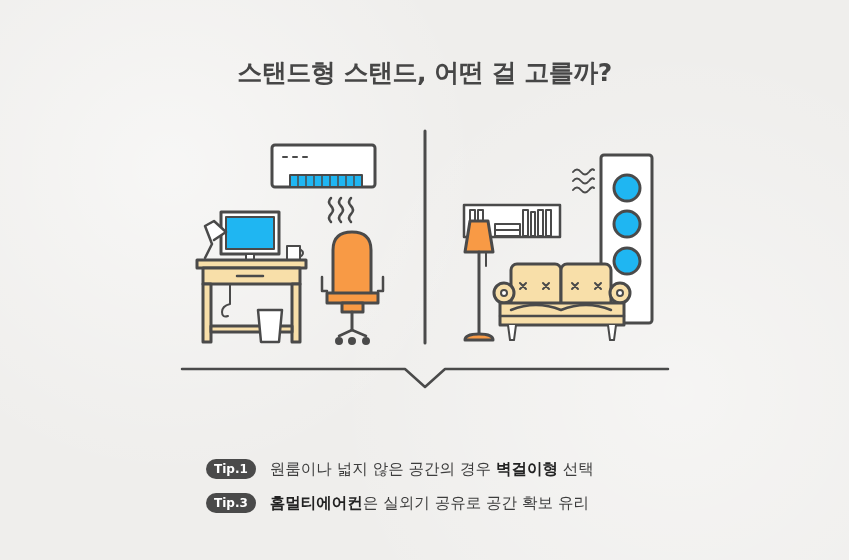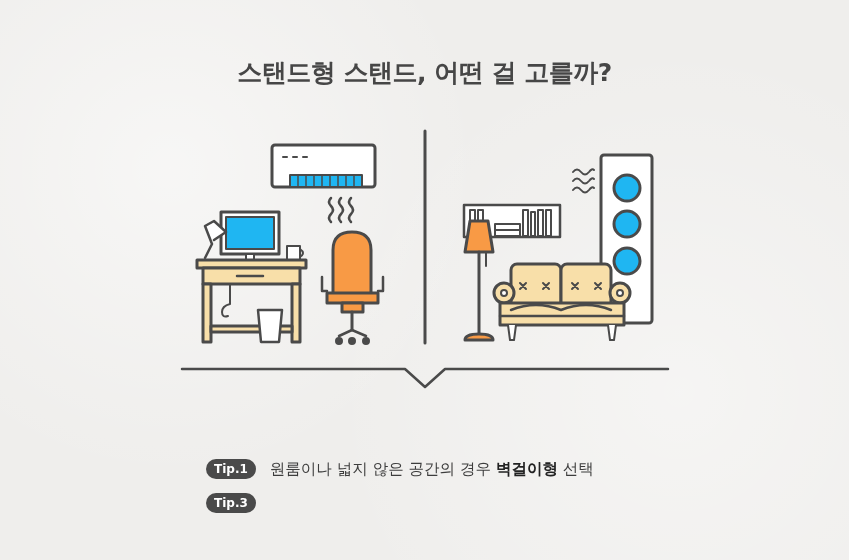--- a/index.html
+++ b/index.html
@@ -146,14 +146,15 @@
   </g>
 </svg>
 
 <div class="tips">
   <div class="tip">
     <span class="badge">Tip.1</span>
     <span class="tip-text"><span>원룸이나 넓지 않은 공간의 경우 </span><b>벽걸이형</b><span> 선택</span></span>
   </div>
   <div class="tip">
     <span class="badge">Tip.3</span>
+    <span class="tip-text"><span></span><b>홈멀티에어컨</b><span>은 실외기 공유로 공간 확보 유리</span></span>
   </div>
 </div>
 
 </body></html>

